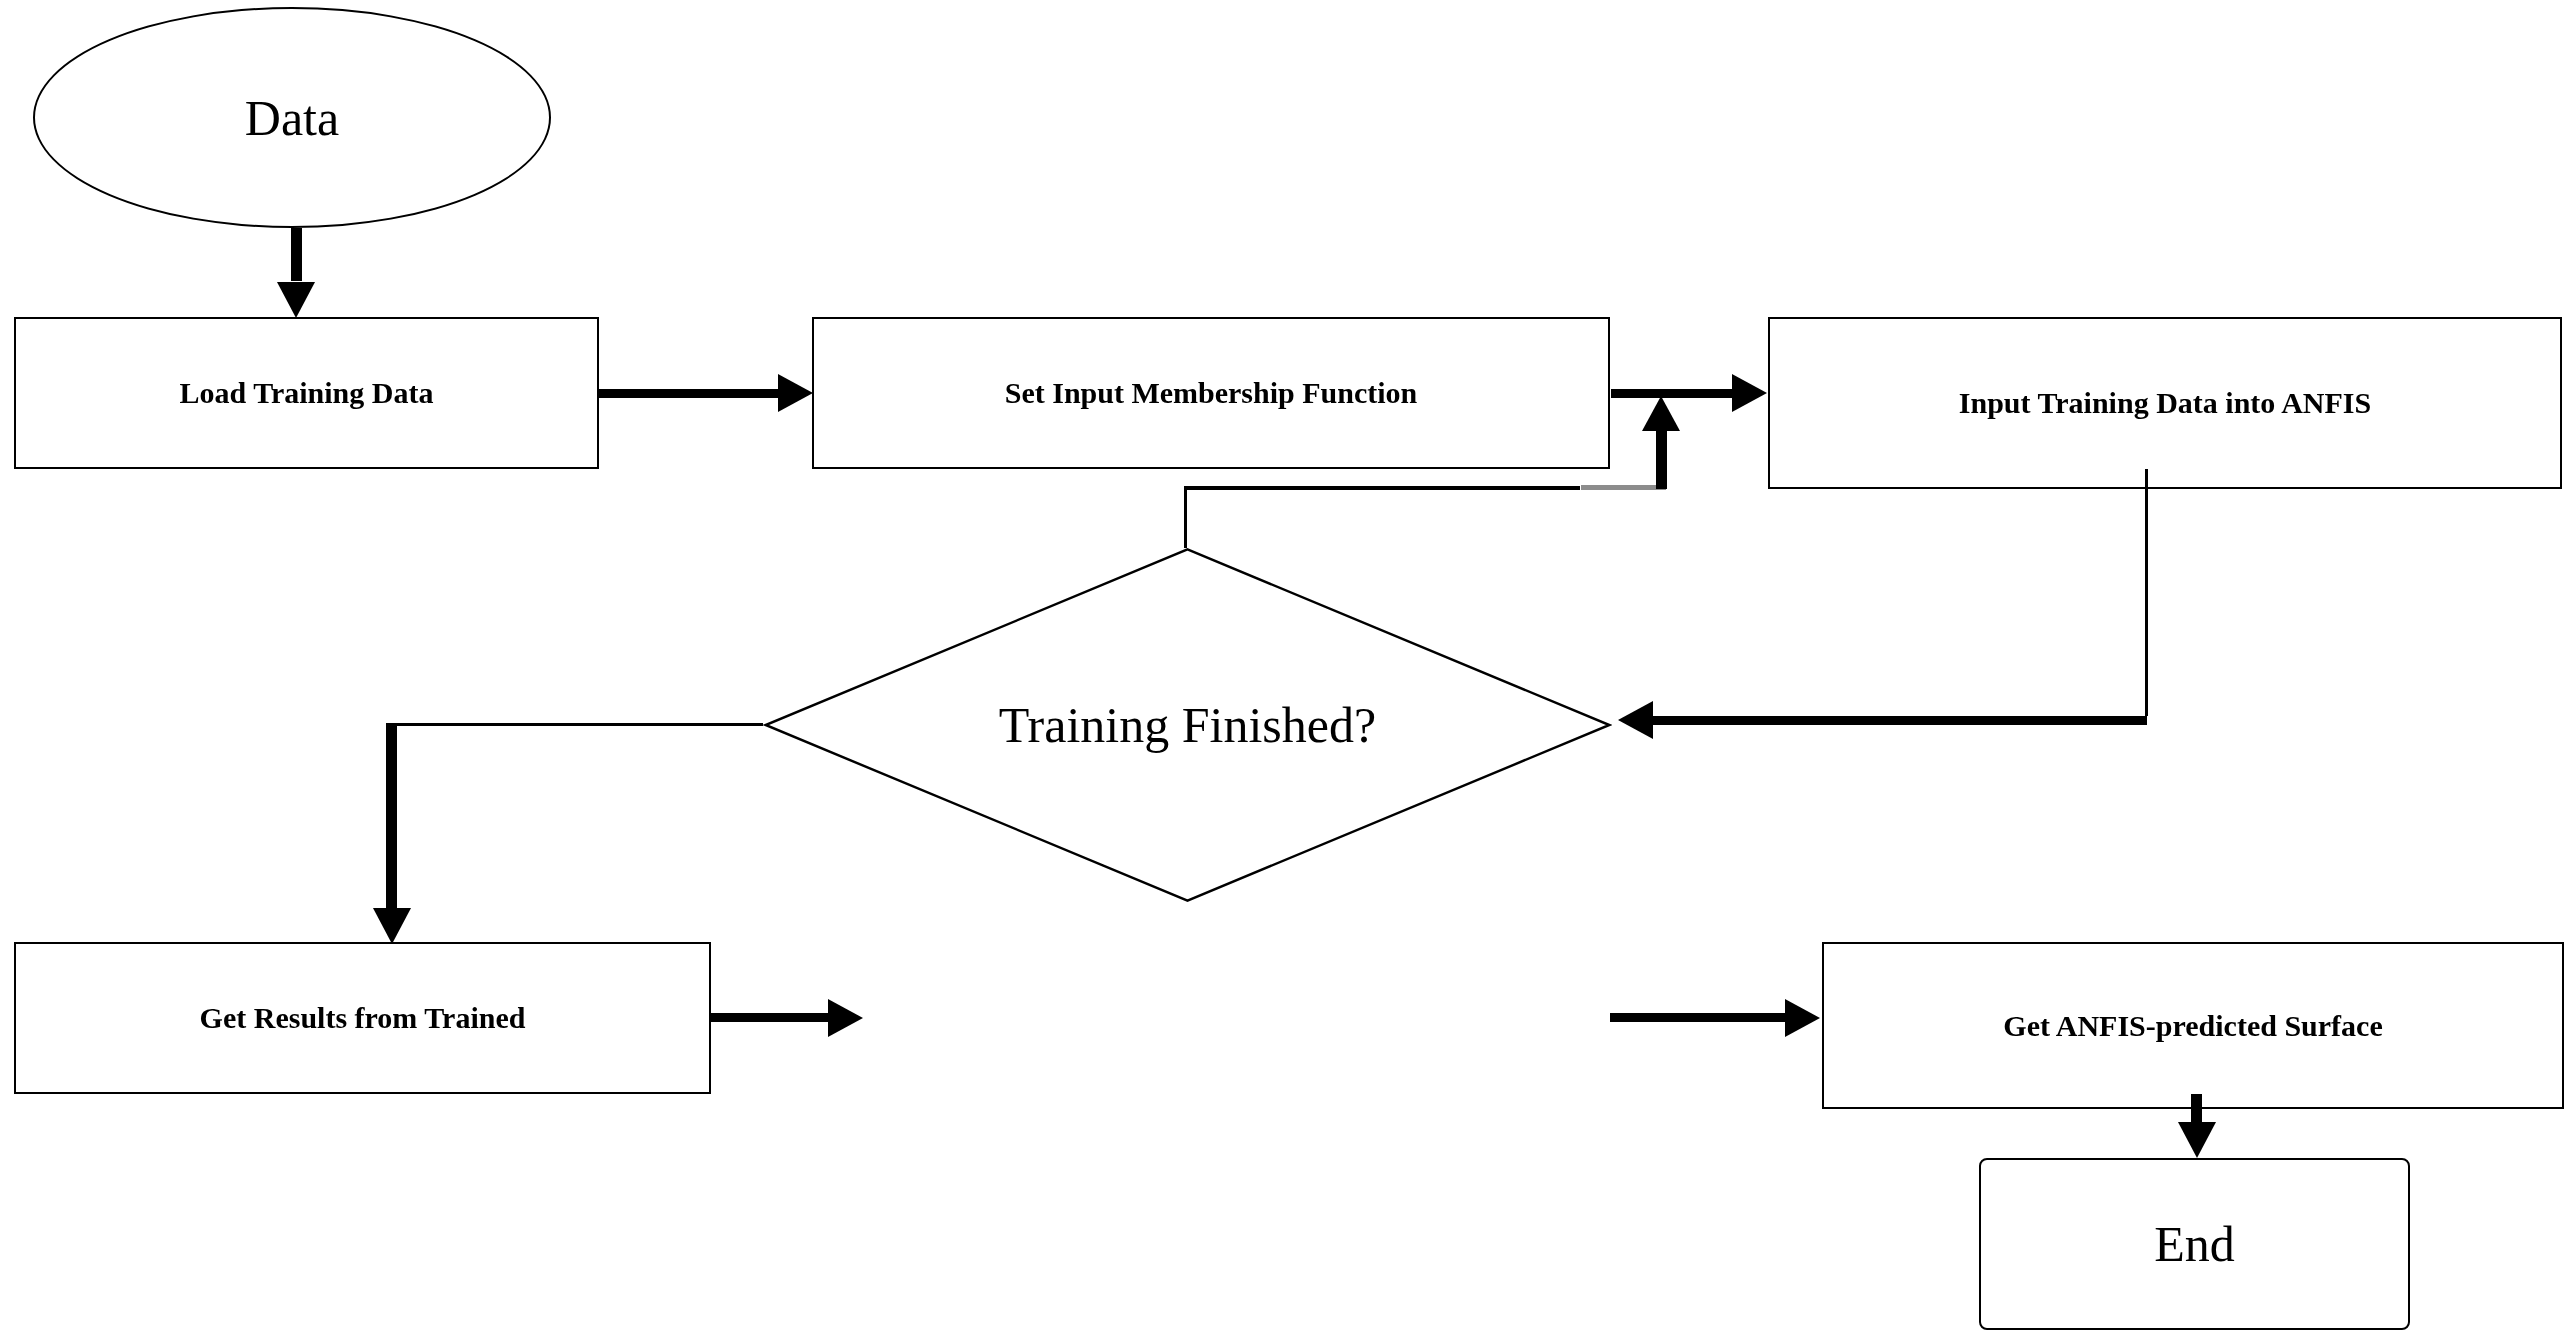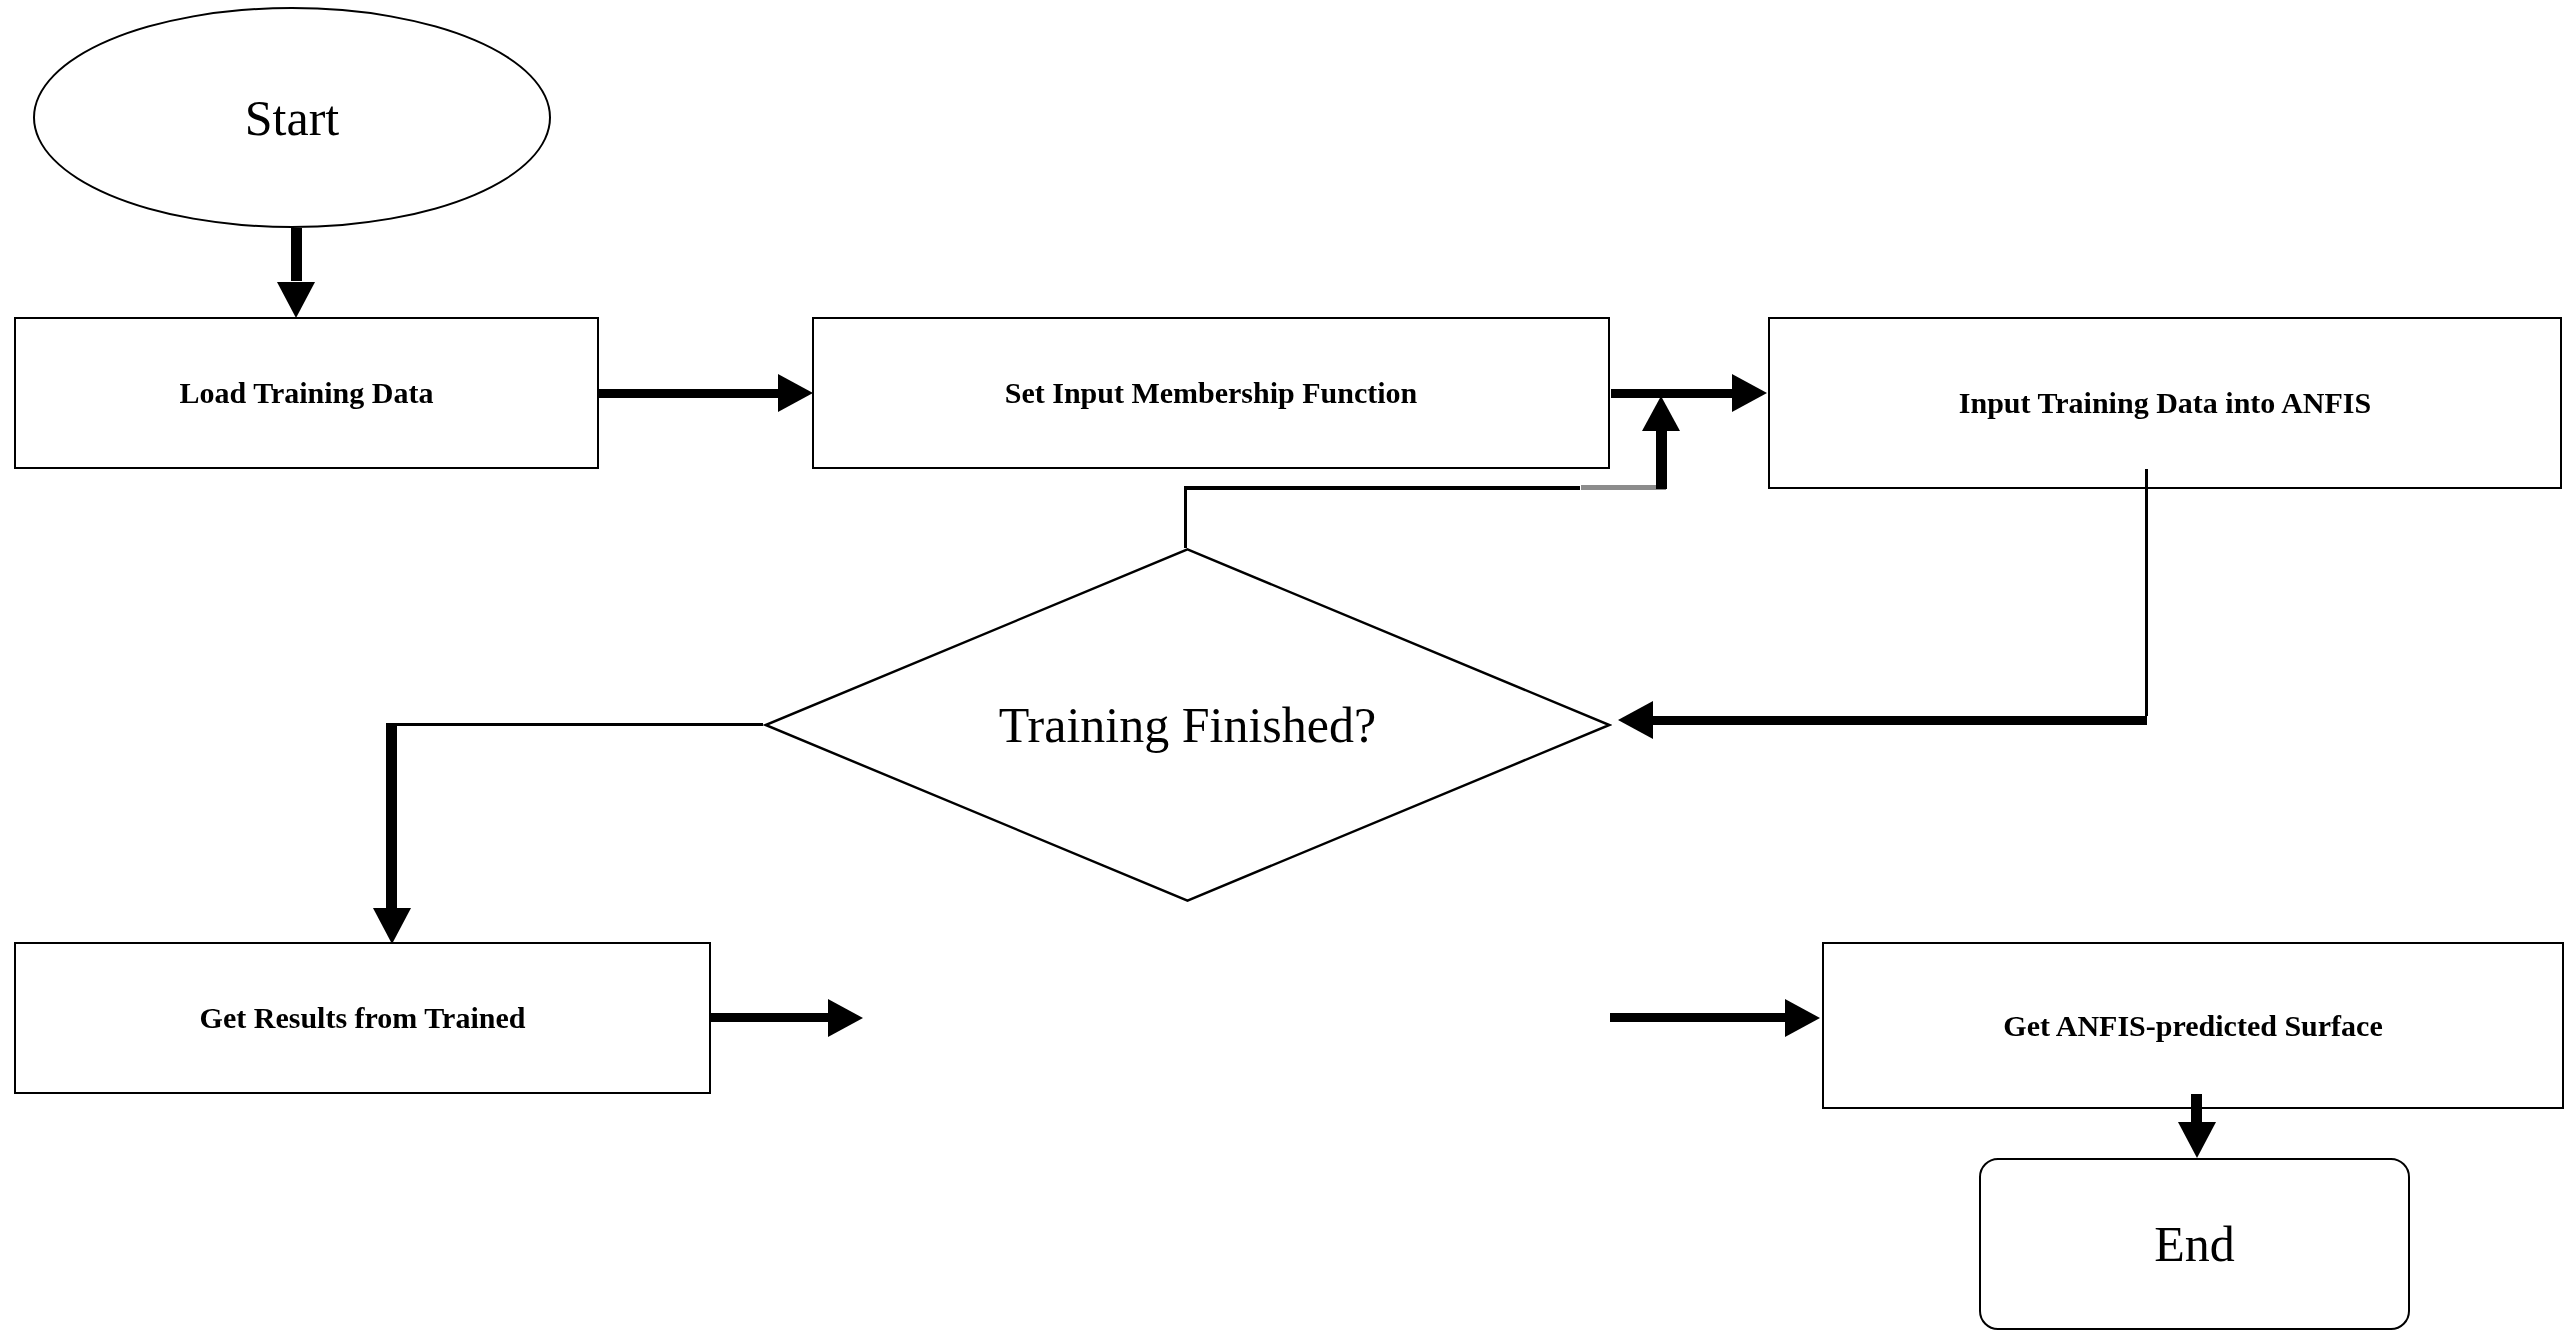--- a/index.html
+++ b/index.html
@@ -19,21 +19,21 @@
   .node{
     position:absolute;
     box-sizing:border-box;
     background:var(--bg);
     display:flex;align-items:center;justify-content:center;
     text-align:center;
   }
   .process{border:2.8px solid var(--ink);font-size:30px;font-weight:bold;}
   .terminator{border:2.8px solid var(--ink);font-size:50px;}
   .ellipse{border-radius:50%;border-width:2.1px;}
-  .rounded{border-radius:19px;}
+  .rounded{border-radius:8px;}
   .diamond-wrap{position:absolute;}
   .diamond-wrap svg{position:absolute;left:0;top:0;}
   .diamond-label{
     position:absolute;left:0;top:0;width:100%;height:100%;
     display:flex;align-items:center;justify-content:center;
     font-size:50px;
   }
   .hline,.vline{position:absolute;background:var(--ink);}
   .grayline{position:absolute;background:var(--gray);}
   .ah{position:absolute;width:0;height:0;}
@@ -41,21 +41,21 @@
   .ah-left {border-top:19px solid transparent;border-bottom:19px solid transparent;border-right:35px solid var(--ink);}
   .ah-down {border-left:19px solid transparent;border-right:19px solid transparent;border-top:36px solid var(--ink);}
   .ah-up   {border-left:19px solid transparent;border-right:19px solid transparent;border-bottom:35px solid var(--ink);}
 </style>
 </head>
 <body>
 
 <div id="canvas">
 
   <div class="node terminator ellipse" style="left:33px;top:7px;width:518px;height:221px;">
-    <span>Start</span>
+    <span>Data</span>
   </div>
 
   <div class="node process" style="left:14px;top:317px;width:585px;height:152px;">
     <span>Load Training Data</span>
   </div>
 
   <div class="node process" style="left:812px;top:317px;width:798px;height:152px;">
     <span>Set Input Membership Function</span>
   </div>
 

